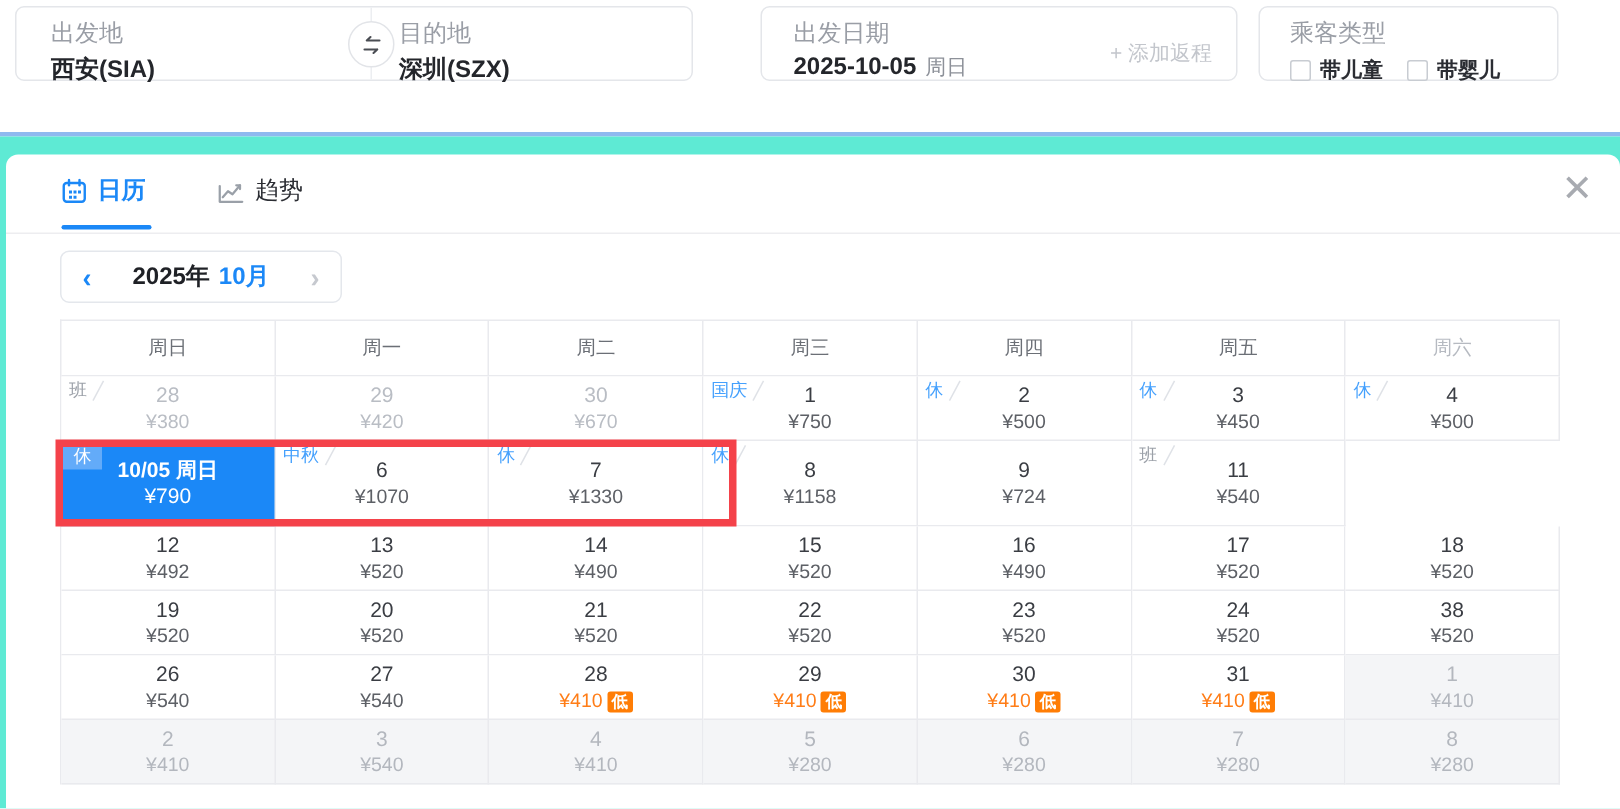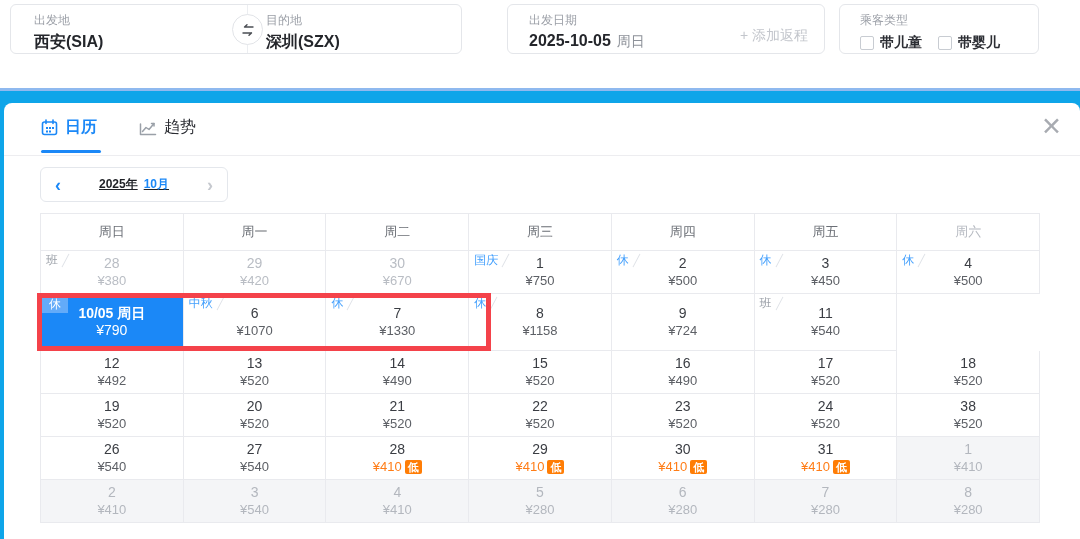--- a/index.html
+++ b/index.html
@@ -7,54 +7,54 @@
   body { font-family:"Liberation Sans","DejaVu Sans",sans-serif; background:#fff; }
   .page { position:relative; width:1080px; height:539px; overflow:hidden; background:#fff; }
 
   
   .search-bar { position:absolute; top:0; left:0; width:1080px; height:88px; background:#fff; }
   .card { position:absolute; top:4px; height:50px; background:#fff; border:1px solid #e4e6ea; border-radius:6px; }
   .route-card { left:10px; width:452px; }
   .date-card  { left:507px; width:318px; }
   .pax-card   { left:839px; width:200px; }
   .field { position:absolute; top:7px; }
-  .field .label { font-size:12px; color:#9a9ea6; margin-bottom:3px; }
+  .field .label { font-size:16px; color:#9a9ea6; margin-bottom:3px; }
   .field .value { font-size:16px; color:#24262b; font-weight:bold; }
   .origin-field { left:23px; }
   .dest-field   { left:255px; }
   .route-divider { position:absolute; left:236px; top:0; width:1px; height:48px; background:#eceef1; }
   .swap-btn { position:absolute; left:221px; top:9px; width:31px; height:31px; border:1px solid #e2e4e8; border-radius:50%; background:#fff; display:flex; align-items:center; justify-content:center; cursor:pointer; }
   .date-field { left:21px; }
   .date-field .value .weekday { font-size:14px; color:#8d9199; font-weight:normal; margin-left:6px; }
   .add-return { position:absolute; right:16px; top:22px; font-size:14px; color:#c3c6cc; cursor:pointer; }
   .pax-field { left:20px; }
   .pax-options { display:flex; gap:16px; margin-top:5px; }
   .chk { display:flex; align-items:center; gap:6px; cursor:pointer; }
   .chk .box { width:14px; height:14px; border:1px solid #c8ccd2; border-radius:2px; background:#fff; }
   .chk .txt { font-size:14px; color:#2b2d33; font-weight:bold; }
 
   
   .blue-line { position:absolute; top:88px; left:0; width:1080px; height:3px; background:#8fb9ef; }
-  .band { position:absolute; top:91px; left:0; width:1080px; height:448px; background:#0ea5e9; }
+  .band { position:absolute; top:91px; left:0; width:1080px; height:448px; background:#5eead4; }
   .panel { position:absolute; top:12px; left:4px; width:1076px; height:436px; background:#fff; border-radius:8px 8px 0 0; }
 
   
   .tabbar { position:absolute; top:0; left:0; width:100%; height:53px; border-bottom:1px solid #ededf0; }
   .tab { position:absolute; top:14px; display:flex; align-items:center; gap:7px; cursor:pointer; font-size:16px; }
   .tab-calendar { left:37px; color:#1b88f7; font-weight:bold; }
-  .tab-trend { left:135px; color:#2b2d33; }
+  .tab-trend { left:141px; color:#2b2d33; }
   .tab-underline { position:absolute; left:37px; top:47px; width:60px; height:3px; background:#1b88f7; border-radius:2px; }
   .close-x { position:absolute; right:18px; top:11px; font-size:25px; color:#a8abb1; cursor:pointer; line-height:1; font-weight:400; }
 
   
   .month-nav { position:absolute; left:36px; top:64px; width:188px; height:35px; border:1px solid #e4e7ec; border-radius:6px; display:flex; align-items:center; justify-content:space-between; padding:0 14px; background:#fff; }
   .nav-arrow { font-size:18px; font-weight:bold; cursor:pointer; line-height:1; }
   .nav-prev { color:#1b88f7; }
   .nav-next { color:#c6c9cf; }
-  .month-label { font-size:12px; font-weight:bold; color:#1f2126;text-decoration:underline; }
+  .month-label { font-size:16px; font-weight:bold; color:#1f2126; }
   .month-label .m { color:#1b88f7; margin-left:6px; }
 
   
   .cal { position:absolute; left:36px; top:110px; width:1000px; border-top:1px solid #e9eaee; border-left:1px solid #e9eaee; }
   .cal-row { display:grid; grid-template-columns:repeat(7,1fr); }
   .cal-row.header { height:37px; }
   .cal-row.r { height:43px; }
   .cal-row.tall { height:57px; }
   .th { border-right:1px solid #e9eaee; border-bottom:1px solid #e9eaee; display:flex; align-items:center; justify-content:center; font-size:13px; color:#6b6f76; }
   .th.muted { color:#b6bac1; }

